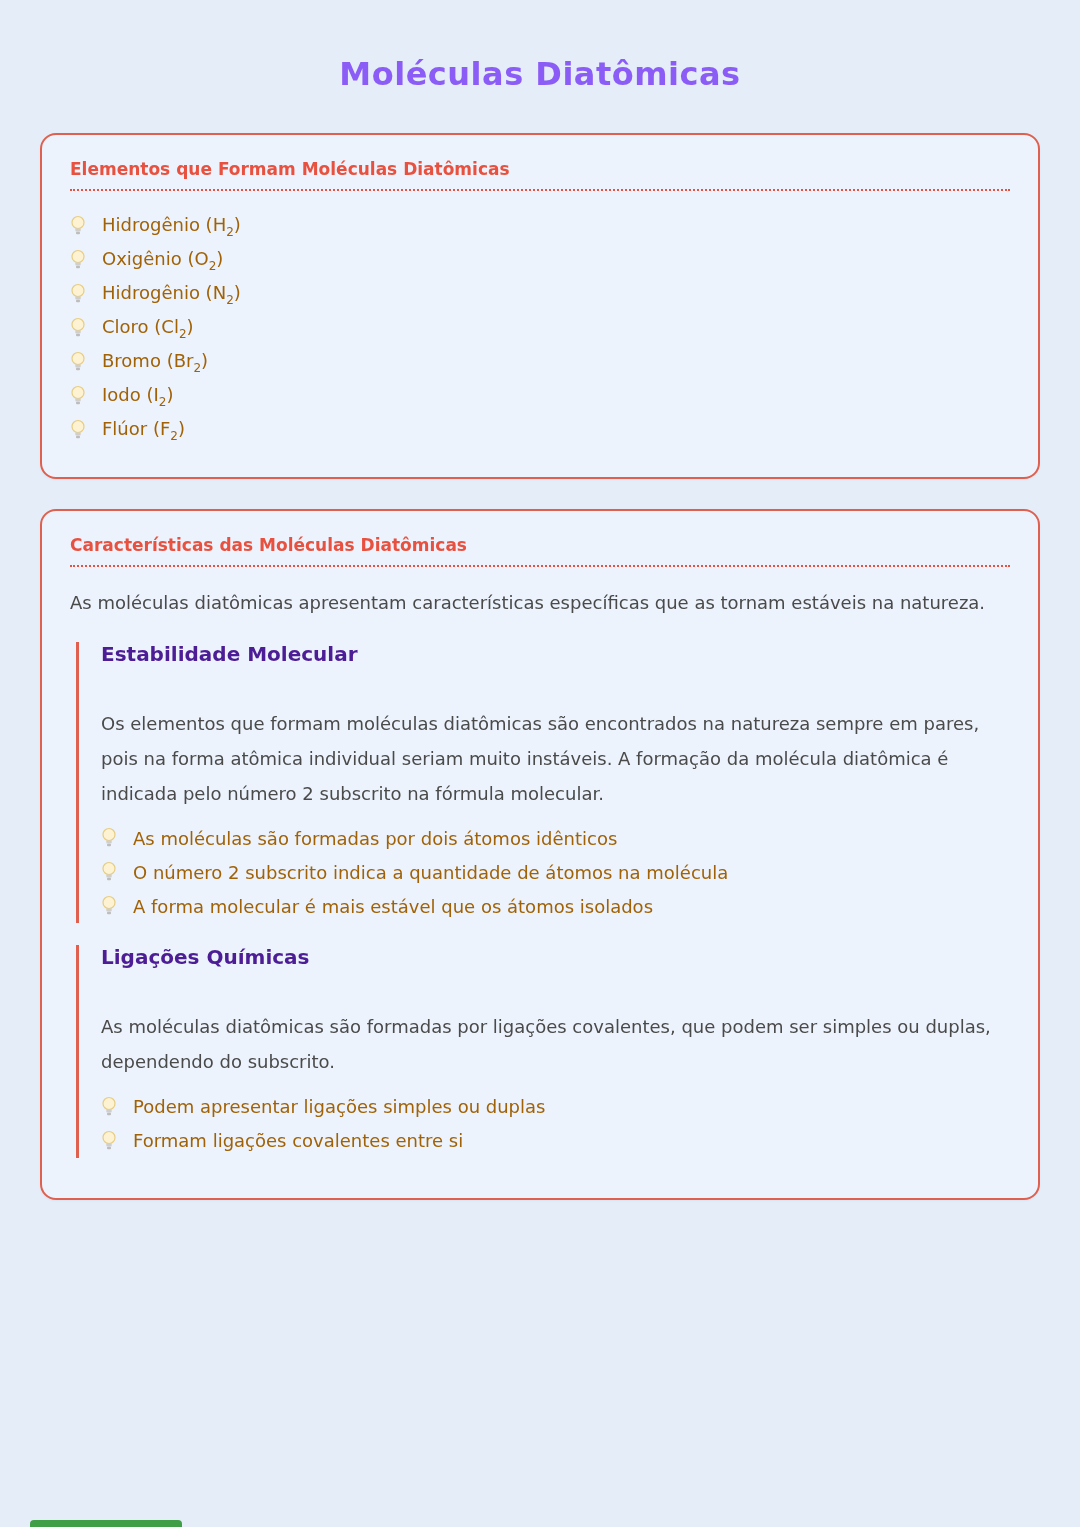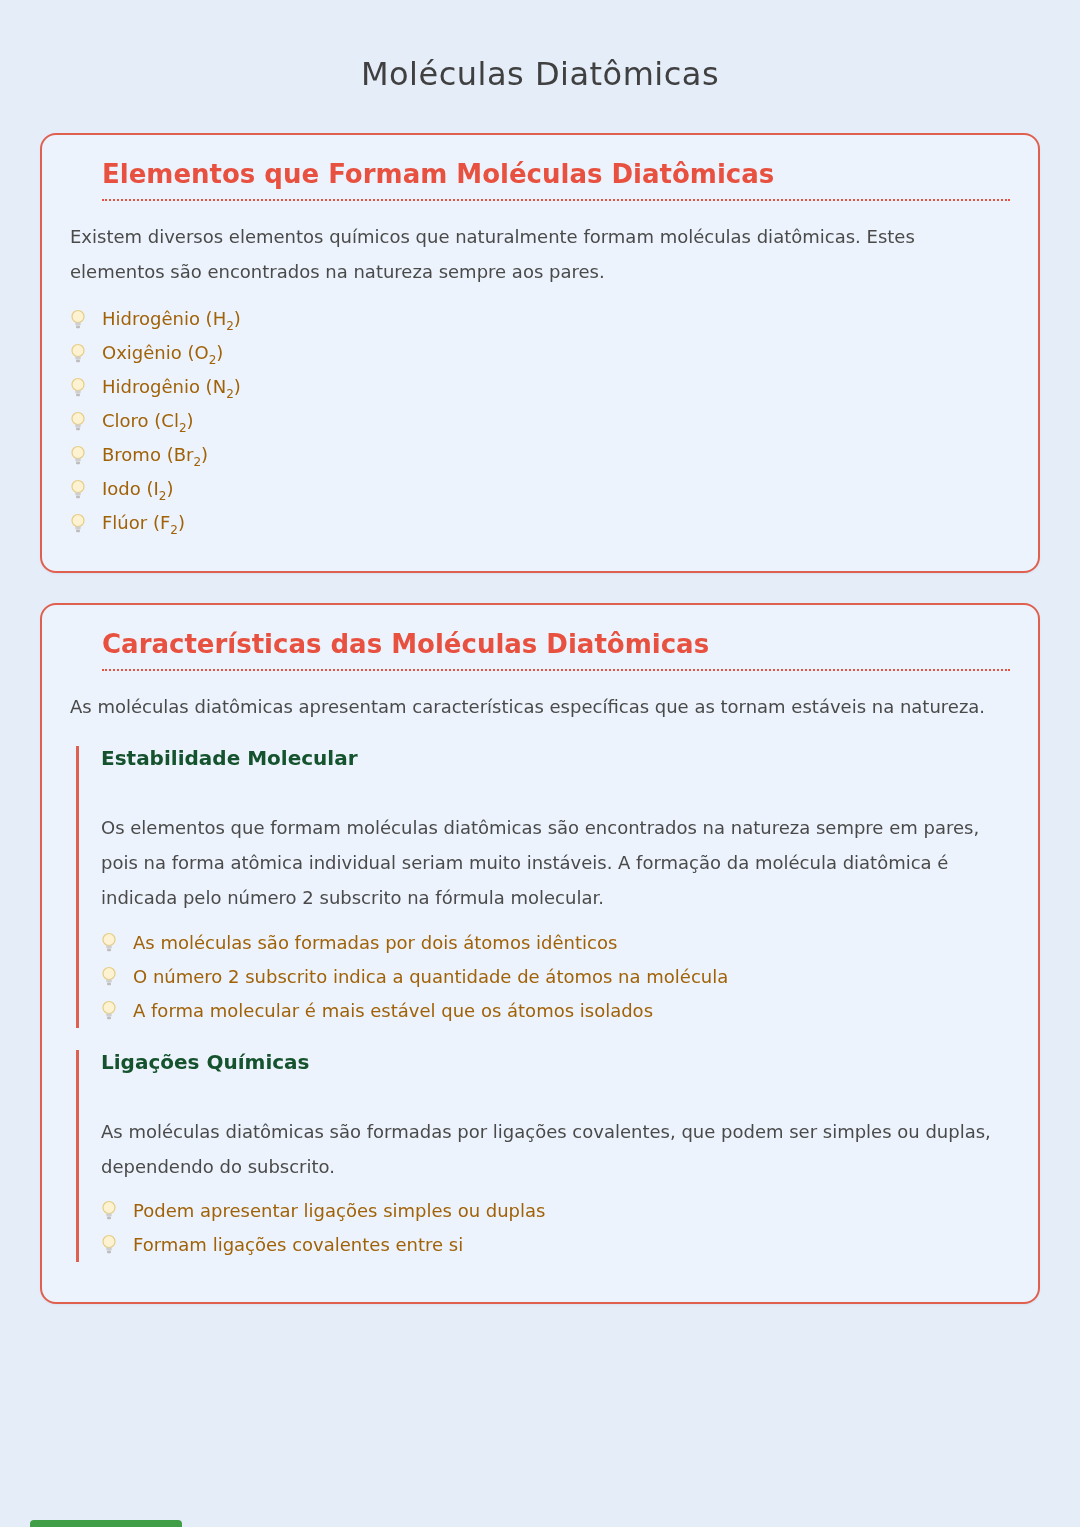--- a/index.html
+++ b/index.html
@@ -7,43 +7,42 @@
   body {
     min-height: 1527px;
     background: #e4edf8;
     font-family: "DejaVu Sans", "Liberation Sans", sans-serif;
     color: #4d4d4d;
     position: relative;
     overflow: hidden;
   }
   .page-title {
     text-align: center;
-    color: #404040;
+    color: #8b5cf6;
     font-size: 32px;
-    font-weight: normal;
+    font-weight: bold;
     letter-spacing: 0.5px;
     padding-top: 55px;
     margin-bottom: 40px;
   }
   .card {
     margin: 0 40px 30px 40px;
     background: #ecf3fc;
     border: 2px solid #e0604f;
     border-radius: 16px;
     padding: 24px 28px 30px 28px;
     box-shadow: 0 1px 2px rgba(100,120,150,0.08);
   }
   .card-heading {
     color: #e8513f;
-    font-size: 26px;
+    font-size: 17px;
     font-weight: bold;
     padding-bottom: 10px;
     border-bottom: 2px dotted #e8513f;
     margin-bottom: 18px;
-    margin-left: 32px;
   }
   .intro {
     font-size: 18px;
     line-height: 1.95;
     color: #4a4a4a;
     margin-bottom: 14px;
   }
   ul.bullet-list { list-style: none; }
   ul.bullet-list li {
     display: flex;
@@ -61,21 +60,21 @@
     font-size: 12px;
     vertical-align: -5px;
     line-height: 1;
   }
   .subsection {
     border-left: 3px solid #e0604f;
     padding-left: 22px;
     margin: 22px 0 10px 6px;
   }
   .subsection-heading {
-    color: #14532d;
+    color: #4c1d95;
     font-size: 20px;
     font-weight: bold;
     margin-bottom: 12px;
   }
   .subsection .intro { margin-bottom: 10px; margin-top: 40px; }
   .subsection ul.bullet-list li { padding: 6px 0; }
   .partial-card-edge {
     position: absolute;
     bottom: 0;
     left: 30px;
@@ -85,21 +84,20 @@
     border-radius: 4px 4px 0 0;
   }
 </style>
 </head>
 <body>
 
 <h1 class="page-title">Moléculas Diatômicas</h1>
 
 <section class="card">
   <h2 class="card-heading">Elementos que Formam Moléculas Diatômicas</h2>
-  <p class="intro">Existem diversos elementos químicos que naturalmente formam moléculas diatômicas. Estes elementos são encontrados na natureza sempre aos pares.</p>
   <ul class="bullet-list">
     <li>
       <span class="bulb">
           <svg width="16" height="22" viewBox="0 0 16 22">
             <circle cx="8" cy="7.5" r="6" fill="#fdf3d3" stroke="#e7cd84" stroke-width="1.2"></circle>
             <rect x="5.3" y="13.4" width="5.4" height="3" rx="1" fill="#cfcfcf"></rect>
             <rect x="6" y="16.8" width="4" height="2.4" rx="1" fill="#bdbdbd"></rect>
           </svg>
         </span>
       <span><span>Hidrogênio (H</span><sub class="sub2">2</sub><span>)</span></span>

